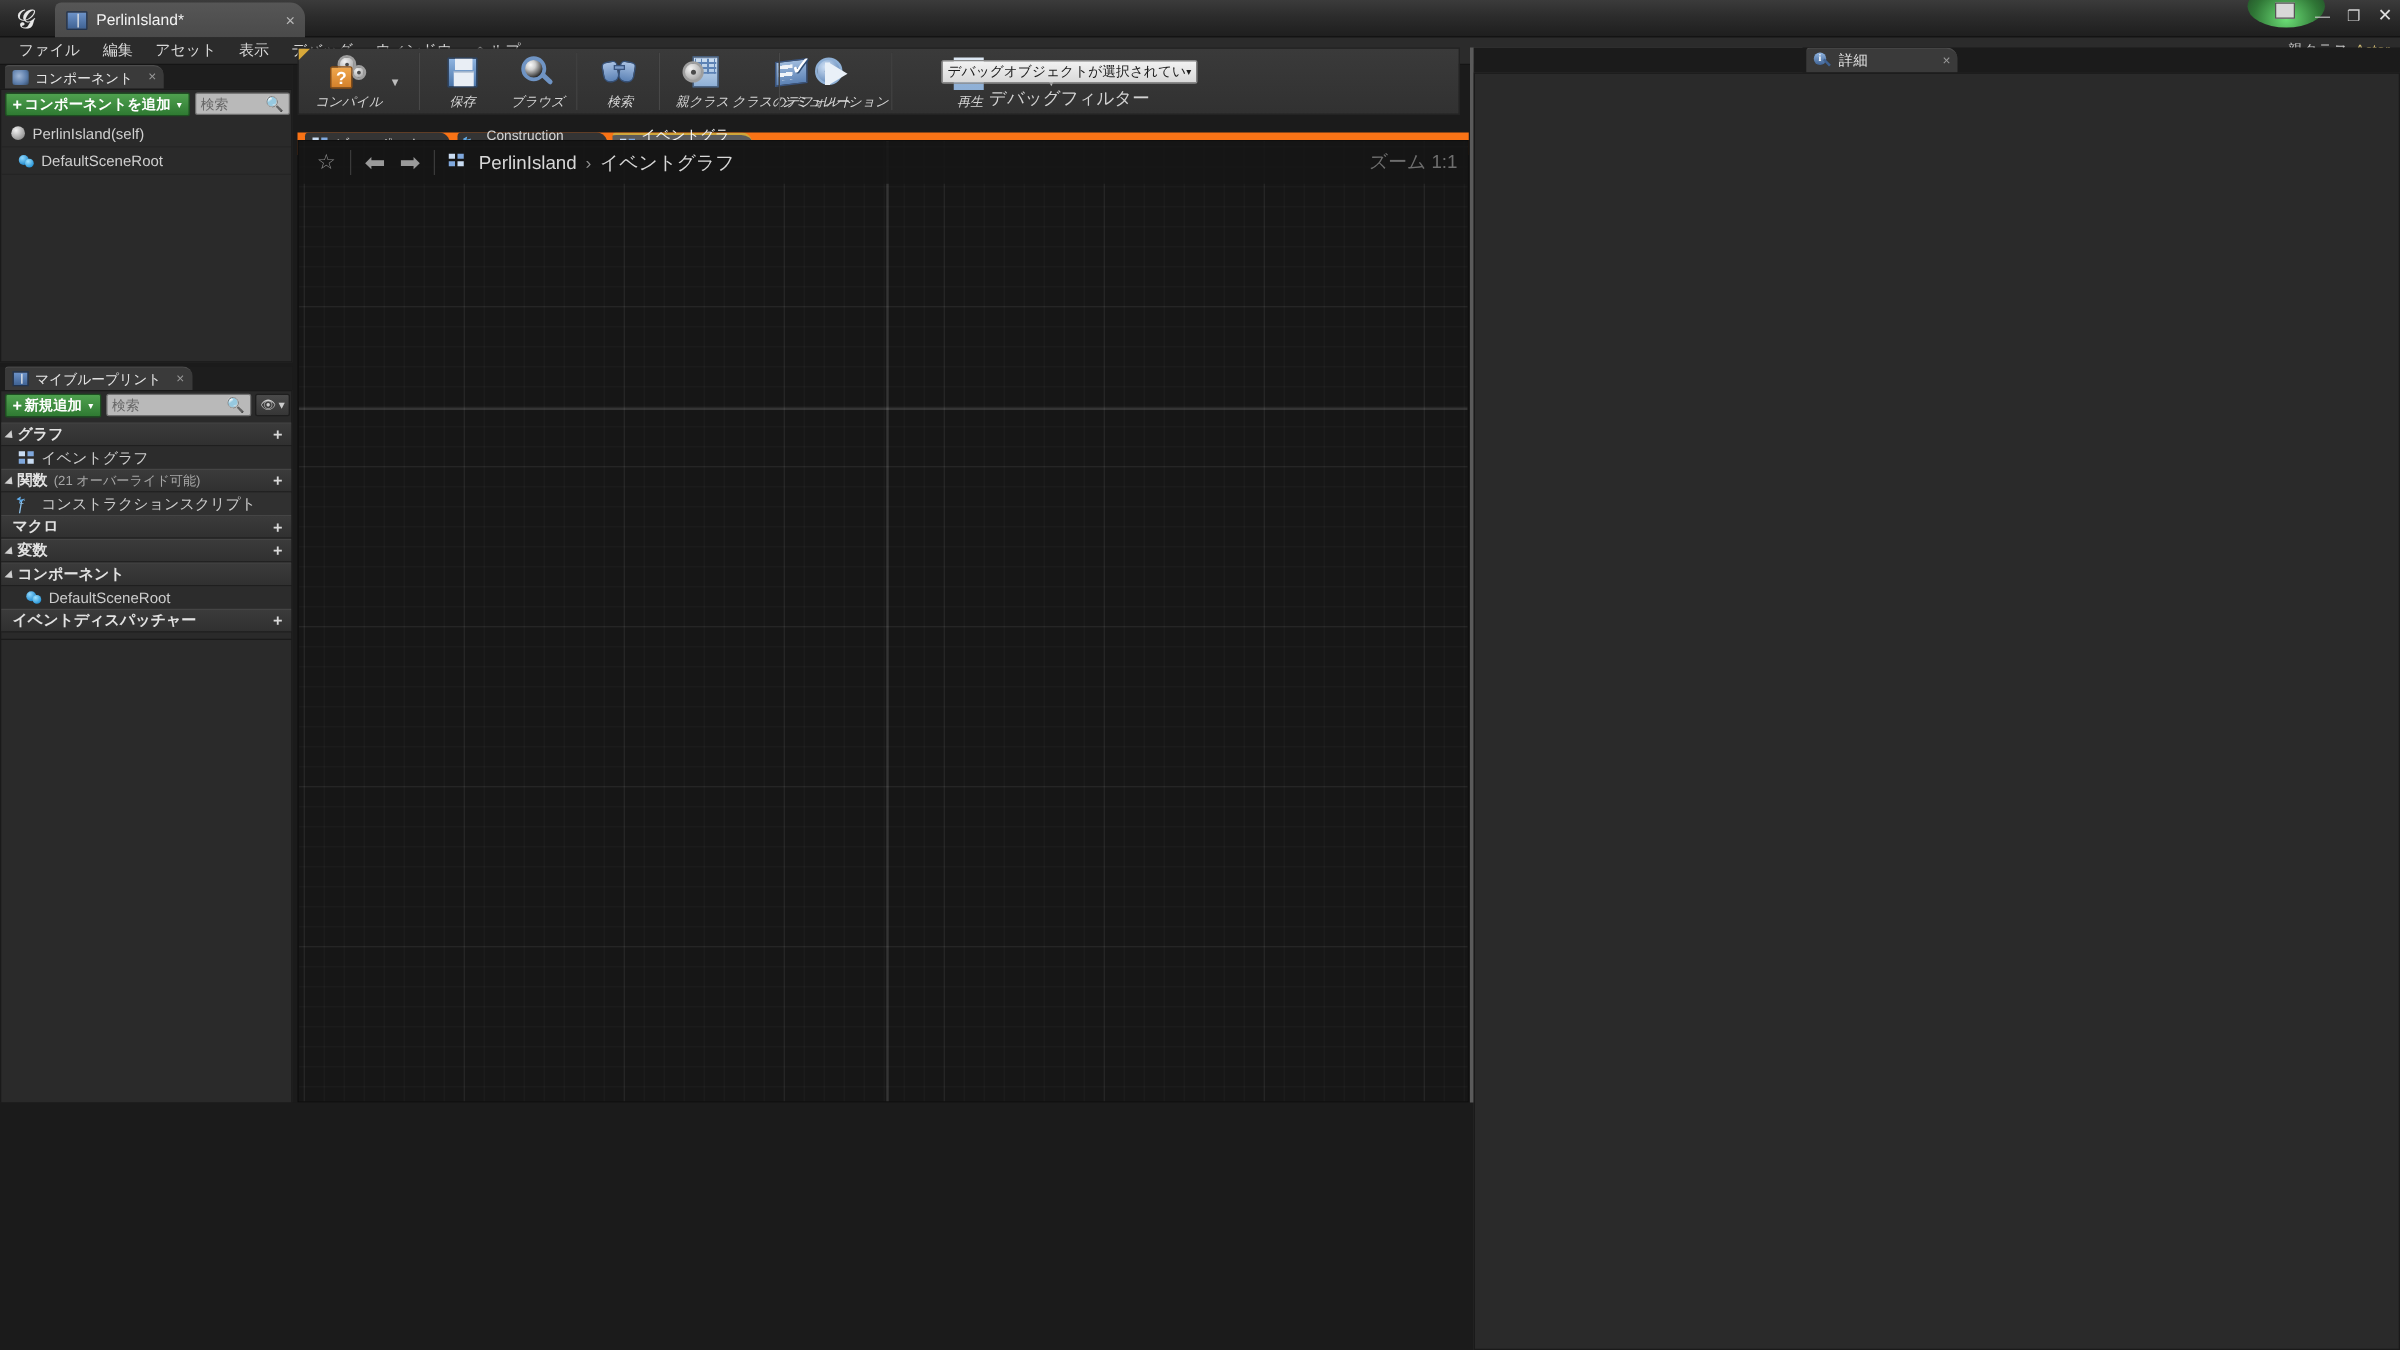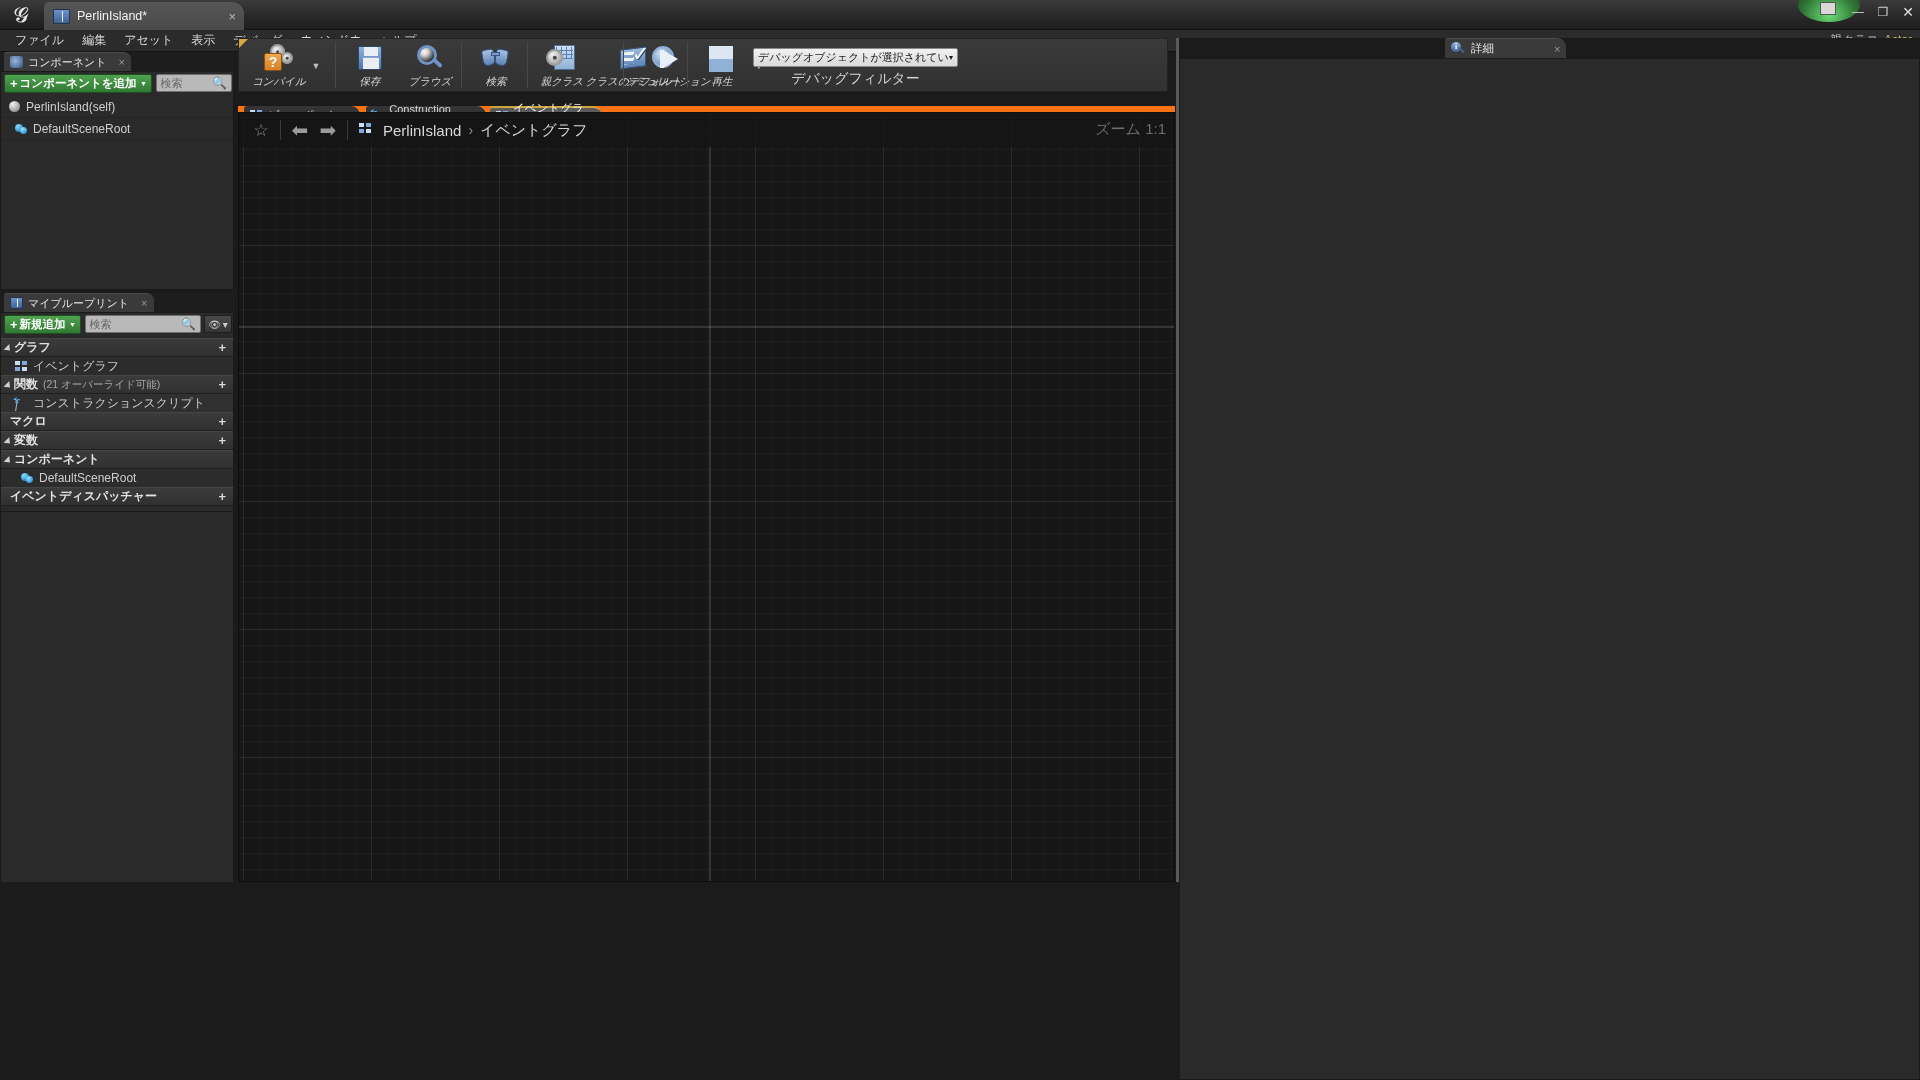--- a/index.html
+++ b/index.html
@@ -705,21 +705,21 @@
       <div class="tb-btn" style="width:80px;">
         <div class="tb-icon ic-sim">
           <span class="gear gear2"></span>
             <span class="bar"></span>
             <span class="tri"></span>
         </div>
         <div class="lbl">シミュレーション</div>
       </div>
     </div>
 
-    <div class="tb-group" style="left:444px;">
+    <div class="tb-group" style="left:470px;gap:28px;">
       <div class="tb-sep"></div>
       <div class="tb-btn">
         <div class="tb-icon ic-play">
             <span class="tri"></span>
           </div>
         <div class="lbl">再生</div>
       </div>
       <div class="tb-caret">▼</div>
     </div>
 

